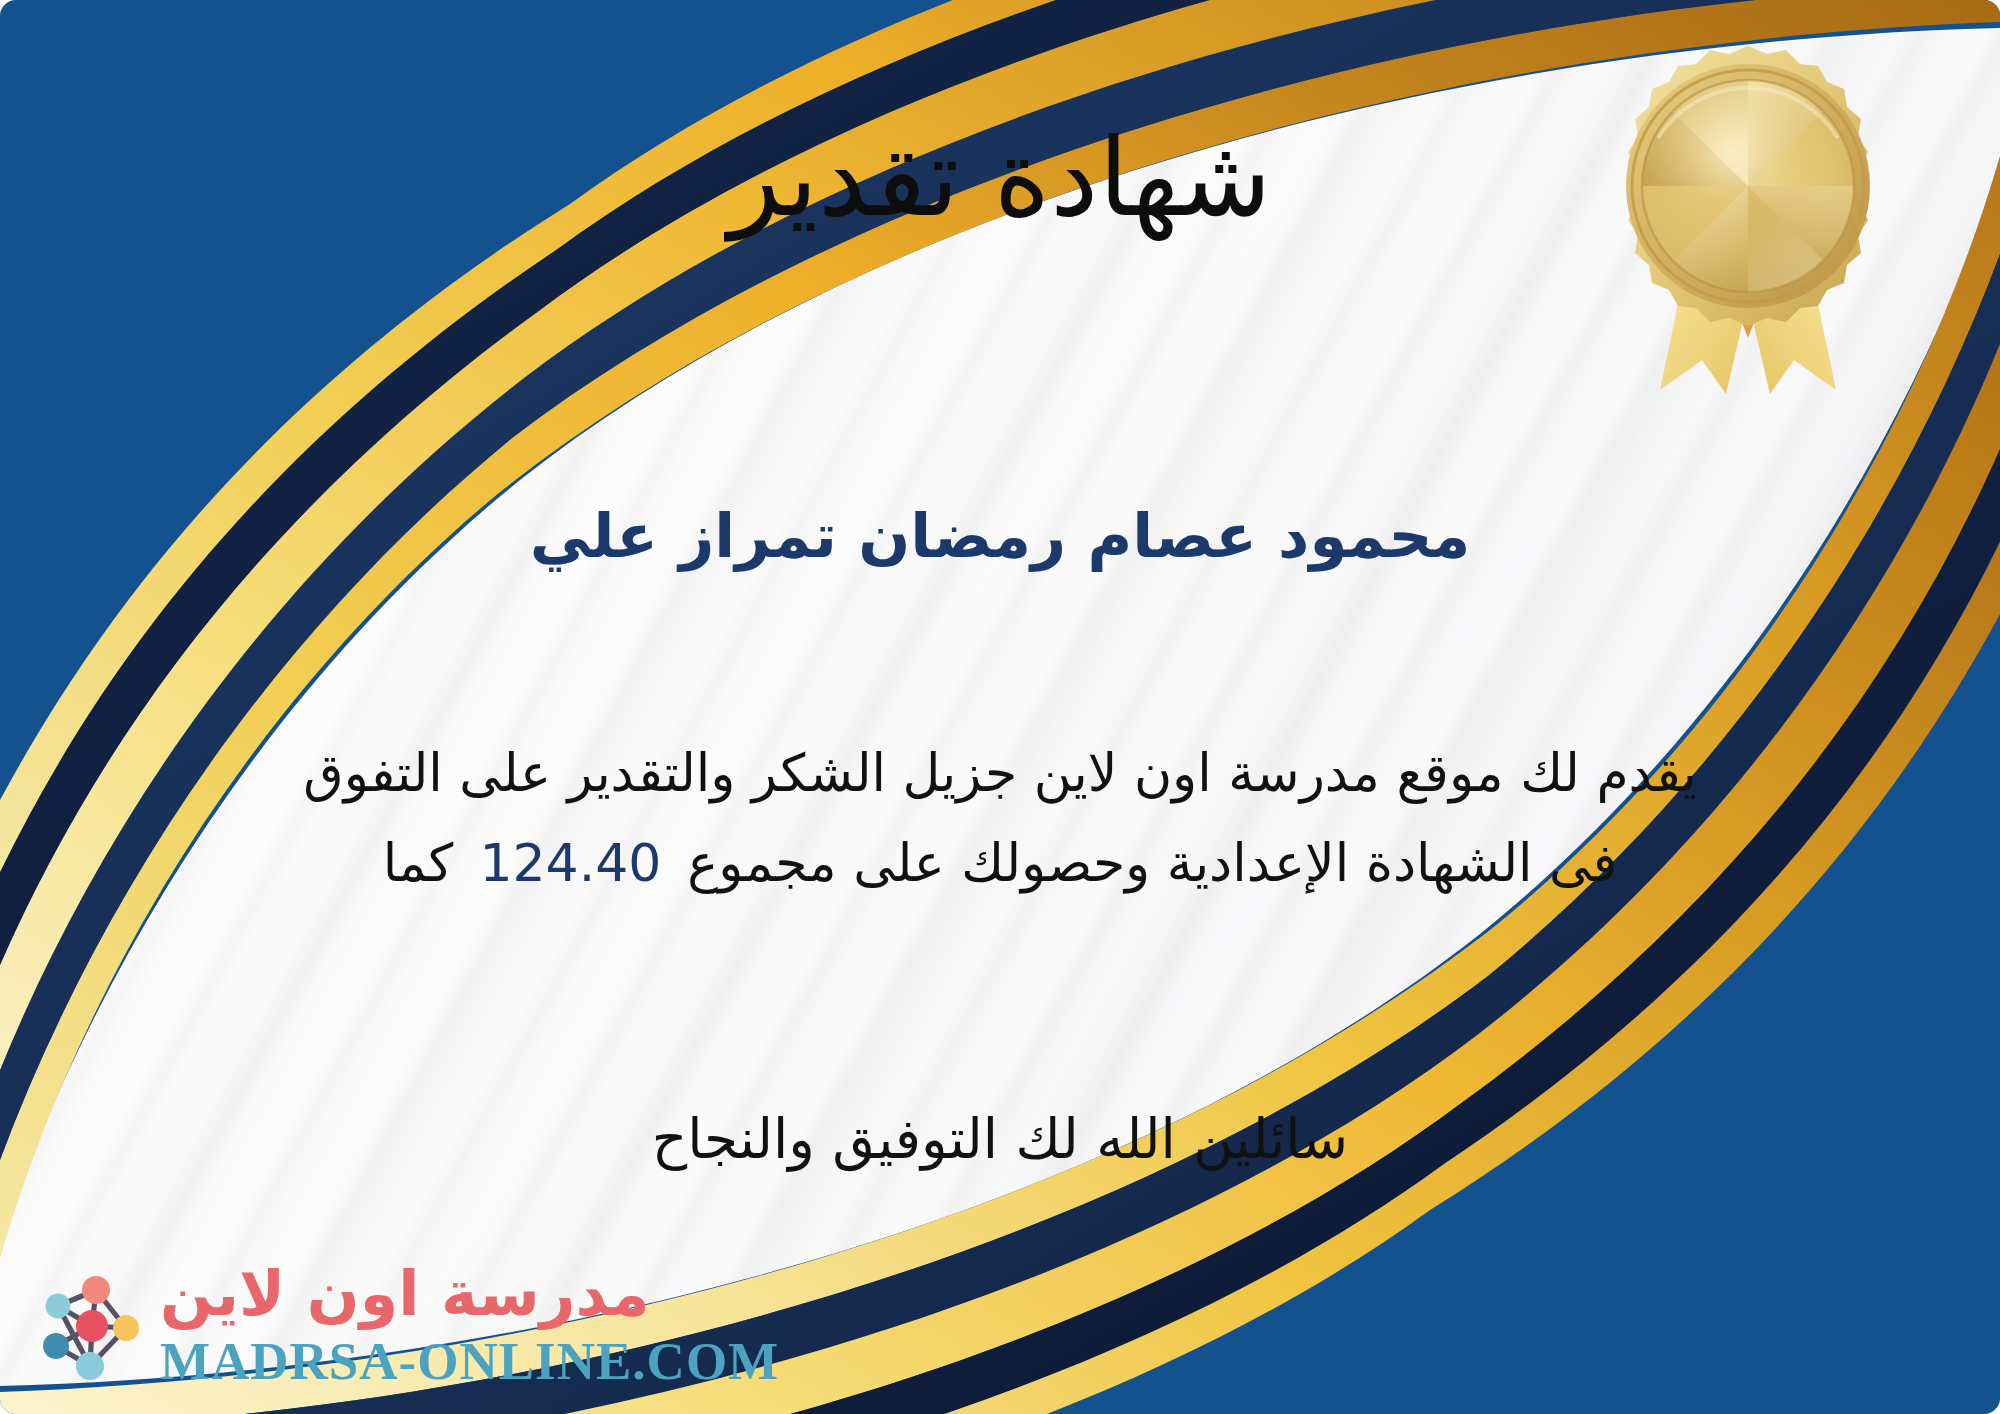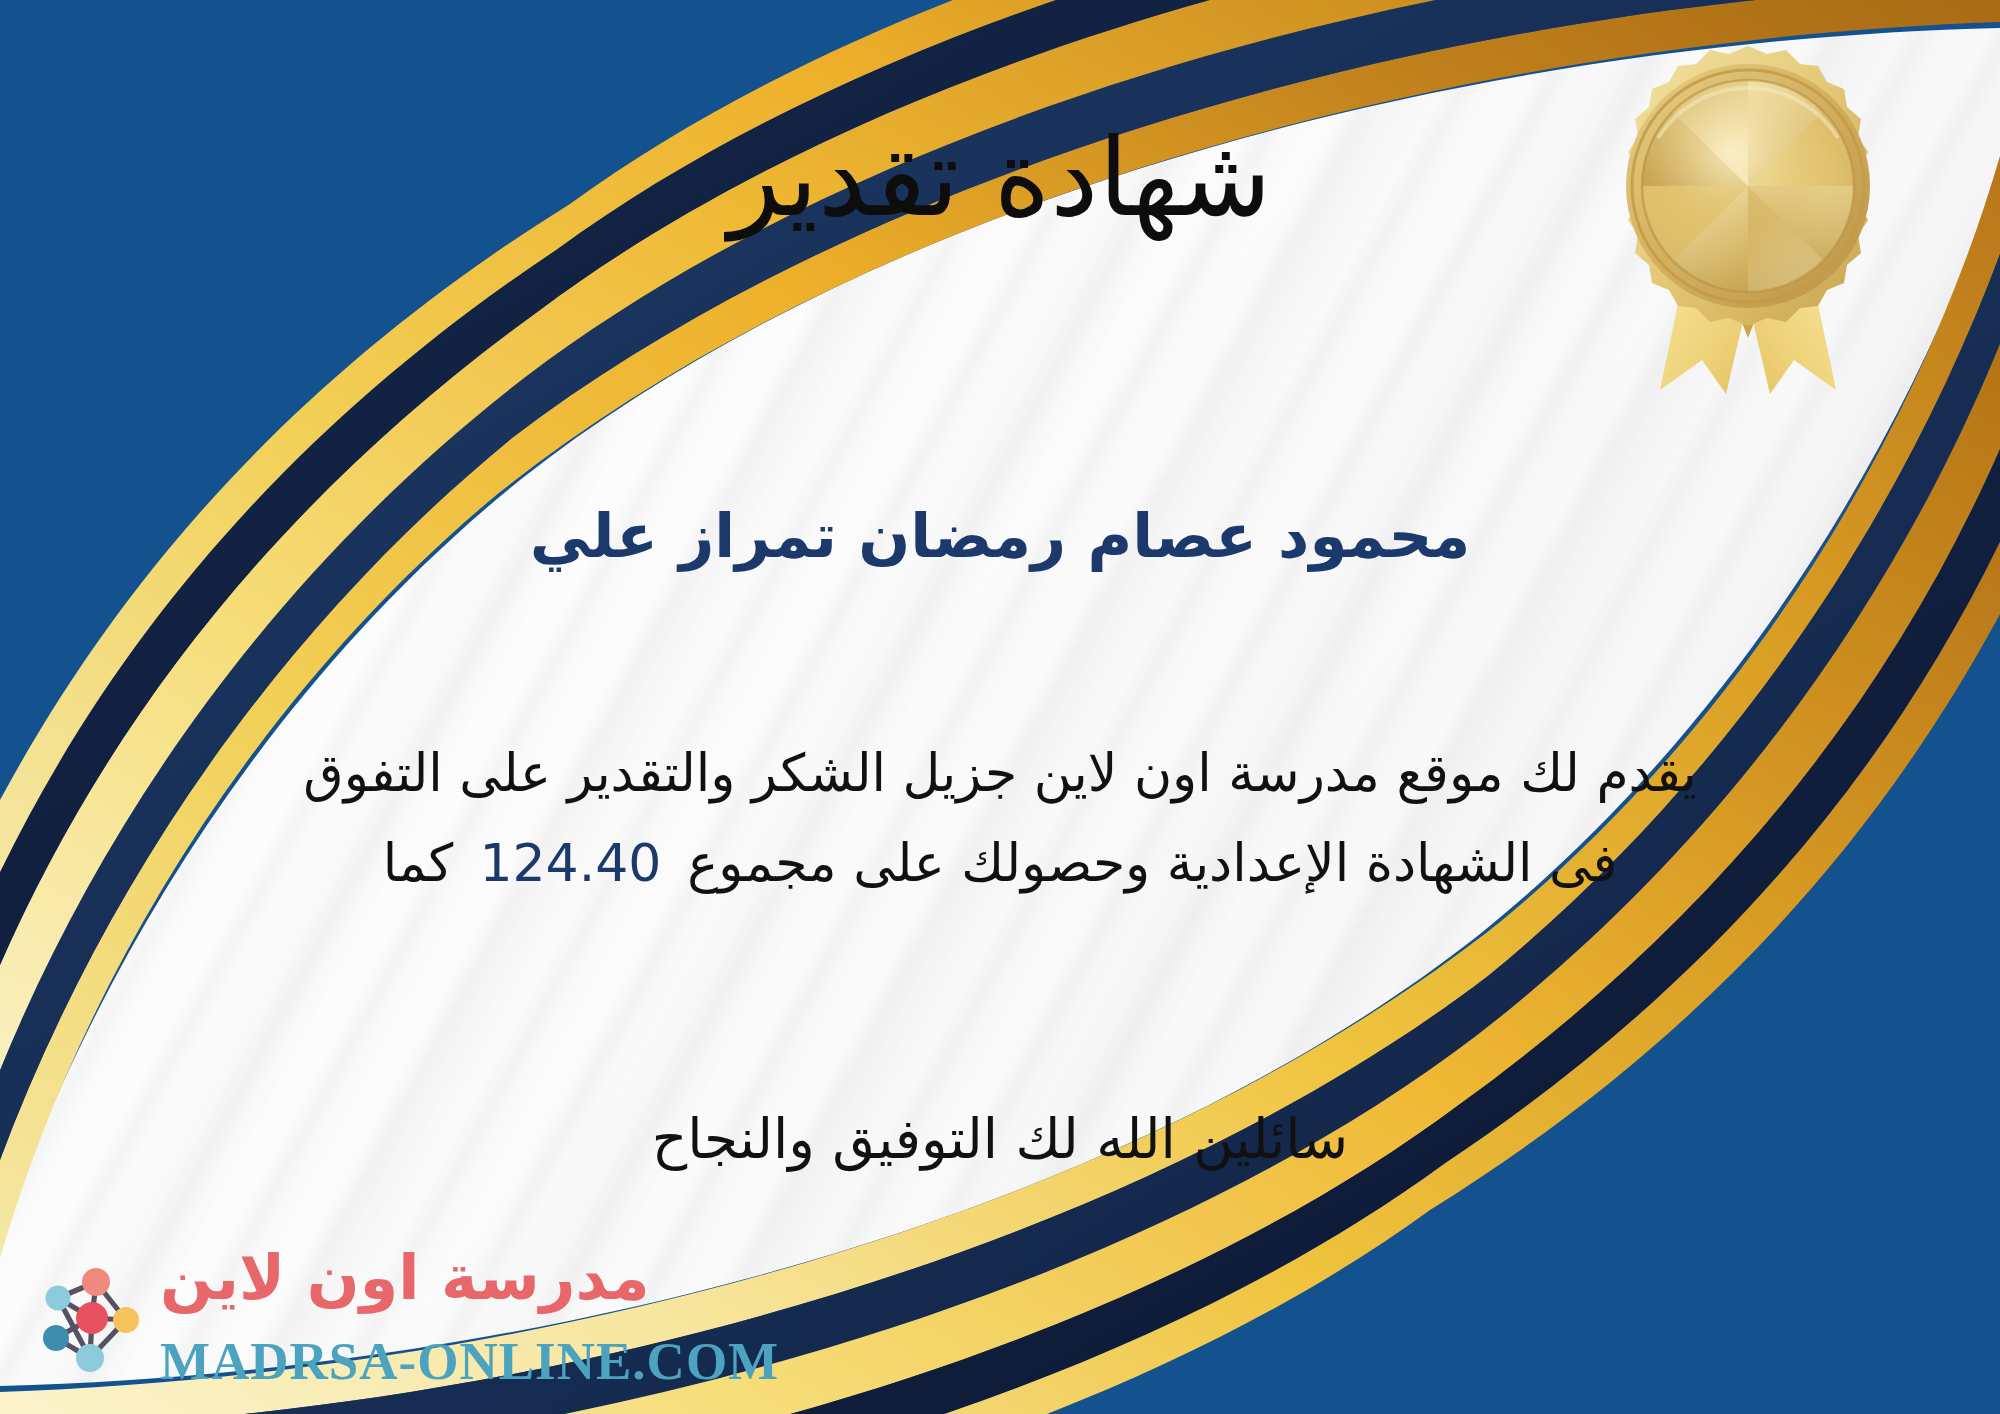--- a/index.html
+++ b/index.html
@@ -15,20 +15,21 @@
     font-family: "DejaVu Sans", "Liberation Sans", sans-serif;
   }
 
   
   .certificate {
     position: relative;
     width: 2000px;
     height: 1414px;
     overflow: hidden;
     background: #144b8c;
+    border-radius: 16px;
   }
 
   
   .paper {
     position: absolute;
     inset: 0;
     background:
       repeating-linear-gradient(
         118deg,
         rgba(0,0,0,0.000) 0px,
@@ -141,21 +142,20 @@
     gap: 14px;
     direction: rtl;
   }
   .logo-mark { width: 112px; height: 120px; flex: 0 0 auto; }
   .logo-mark svg { display: block; width: 112px; height: 120px; }
   .logo-text {
     display: flex;
     flex-direction: column;
     align-items: flex-end;
     line-height: 1;
-    gap: 16px;
   }
   .logo-ar {
     font-size: 62px;
     font-weight: 700;
     color: #E8676B;
     letter-spacing: 0px;
     white-space: nowrap;
   }
   .logo-url {
     font-size: 53px;

